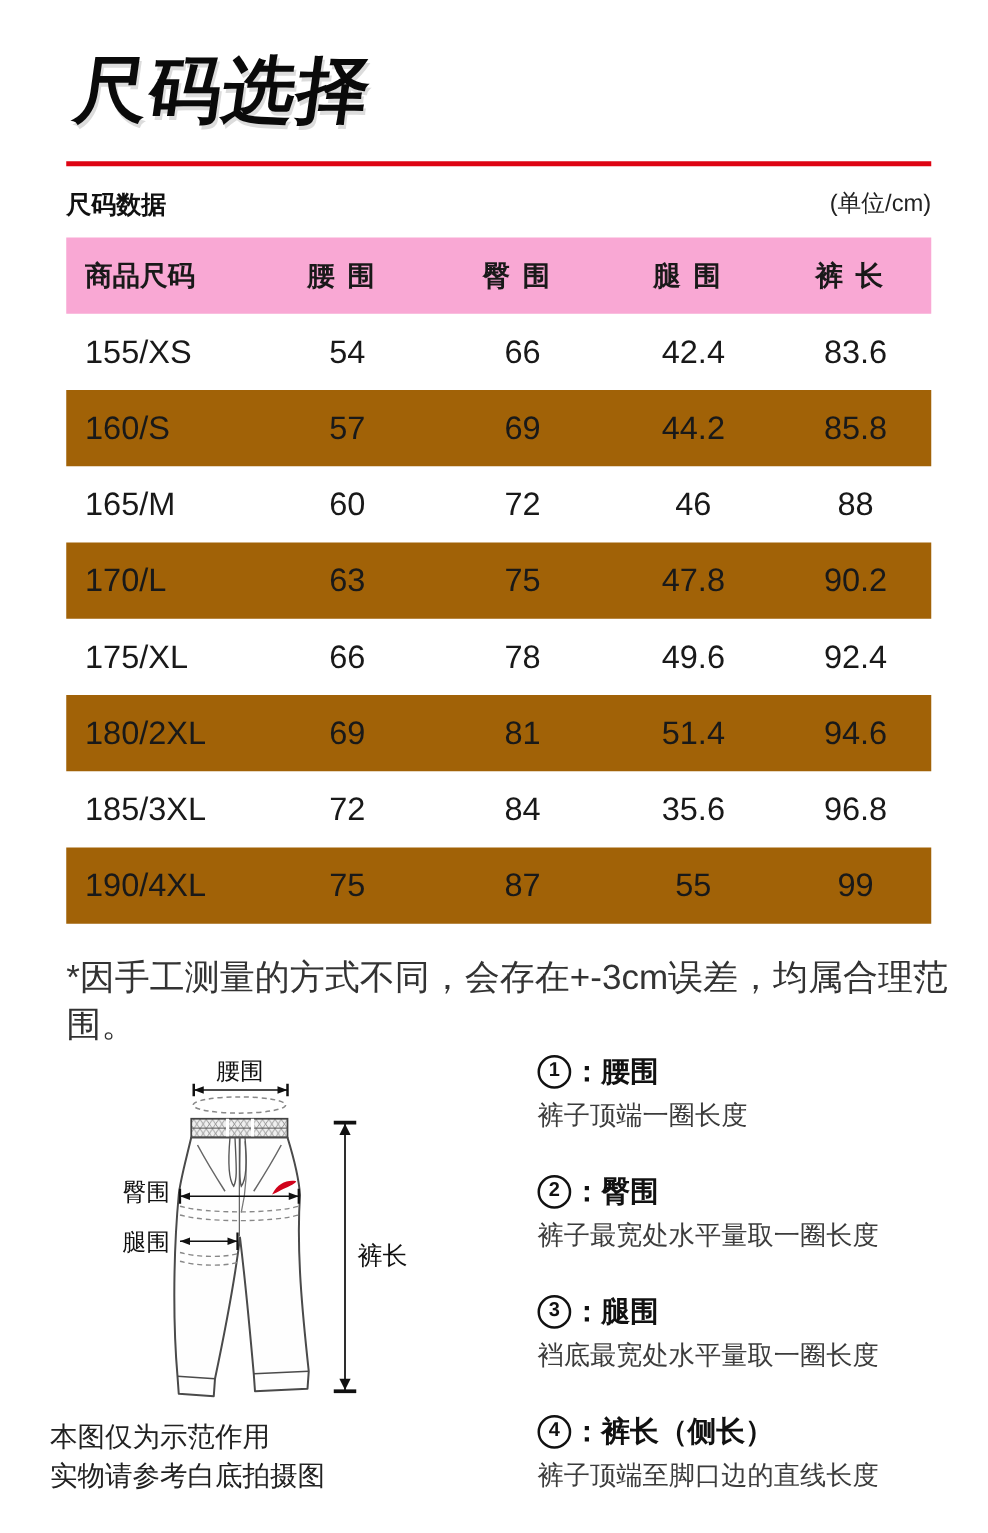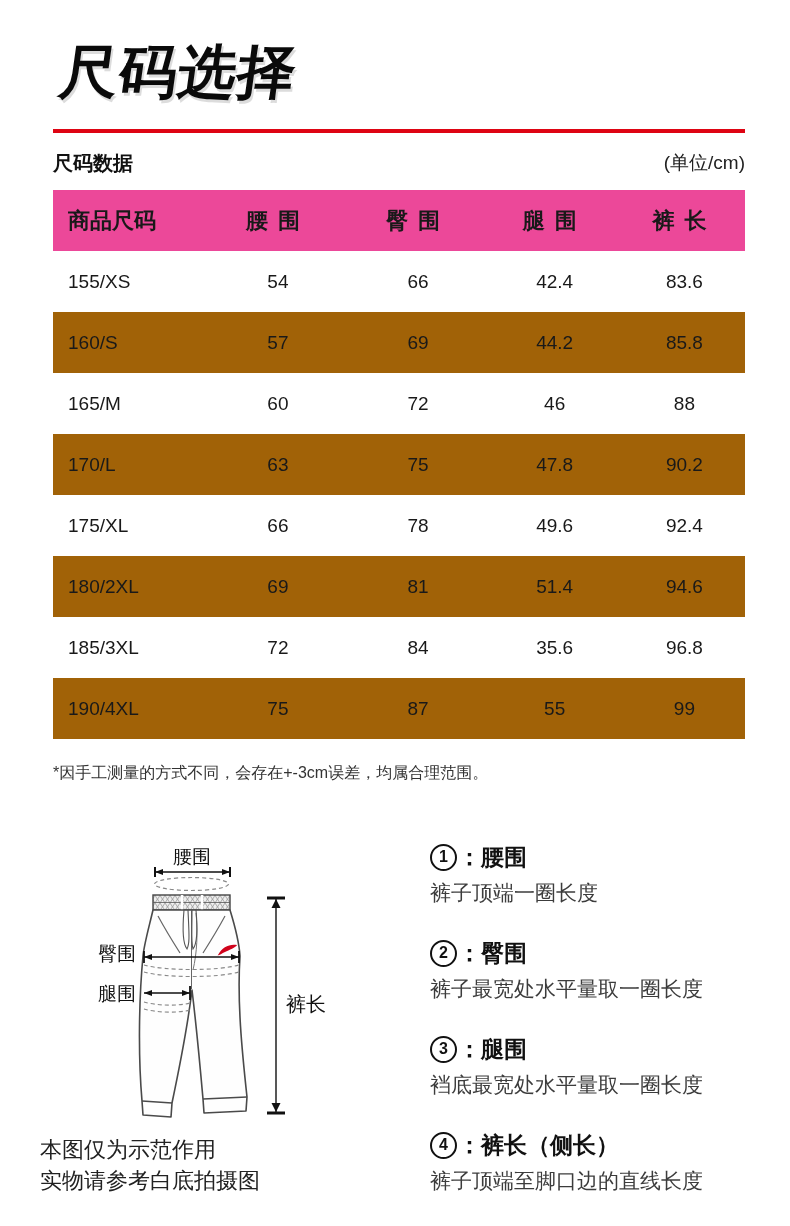--- a/index.html
+++ b/index.html
@@ -17,31 +17,31 @@
   }
   .divider { position:absolute; left:53px; top:129px; width:692px; height:4px; background:#de0413; }
   .section-head {
     position:absolute; left:53px; top:146px; width:692px; height:34px;
     display:flex; justify-content:space-between; align-items:center;
   }
   .section-title { font-size:20px; font-weight:bold; color:#111; }
   .unit-label { font-size:19px; color:#222; }
 
   .size-table { position:absolute; left:53px; top:190px; width:692px; }
-  .t-row { display:flex; align-items:center; height:61px; font-size:19px; color:#191919; }
-  .t-row.header { background:#ec4899; font-size:22px; font-weight:bold; }
+  .t-row { display:flex; align-items:center; height:61px; font-size:26px; color:#191919; }
+  .t-row.header { background:#f9a8d4; font-size:22px; font-weight:bold; }
   .t-row.shade { background:#a16207; }
   .c1 { width:22%; text-align:left; padding-left:15px; }
   .c2 { width:21%; text-align:center; }
   .c3 { width:19.5%; text-align:center; }
   .c4 { width:20%; text-align:center; }
   .c5 { width:17.5%; text-align:center; }
   .t-row.header .c2, .t-row.header .c3, .t-row.header .c4, .t-row.header .c5 { letter-spacing:10px; }
 
-  .footnote { position:absolute; left:53px; top:763px; font-size:16px; color:#333; }
+  .footnote { position:absolute; left:53px; top:763px; font-size:28px; color:#333; }
 
   .pants-figure { position:absolute; left:40px; top:843px; width:340px; height:285px; }
   .figure-caption {
     position:absolute; left:40px; top:1134px; width:340px;
     text-align:left; font-size:22px; line-height:31px; color:#222;
   }
 
   .measure-guide { position:absolute; left:430px; top:843px; width:340px; }
   .guide-item { margin-bottom:33px; }
   .guide-title { display:flex; align-items:center; font-size:23px; font-weight:bold; color:#111; line-height:28px; }

